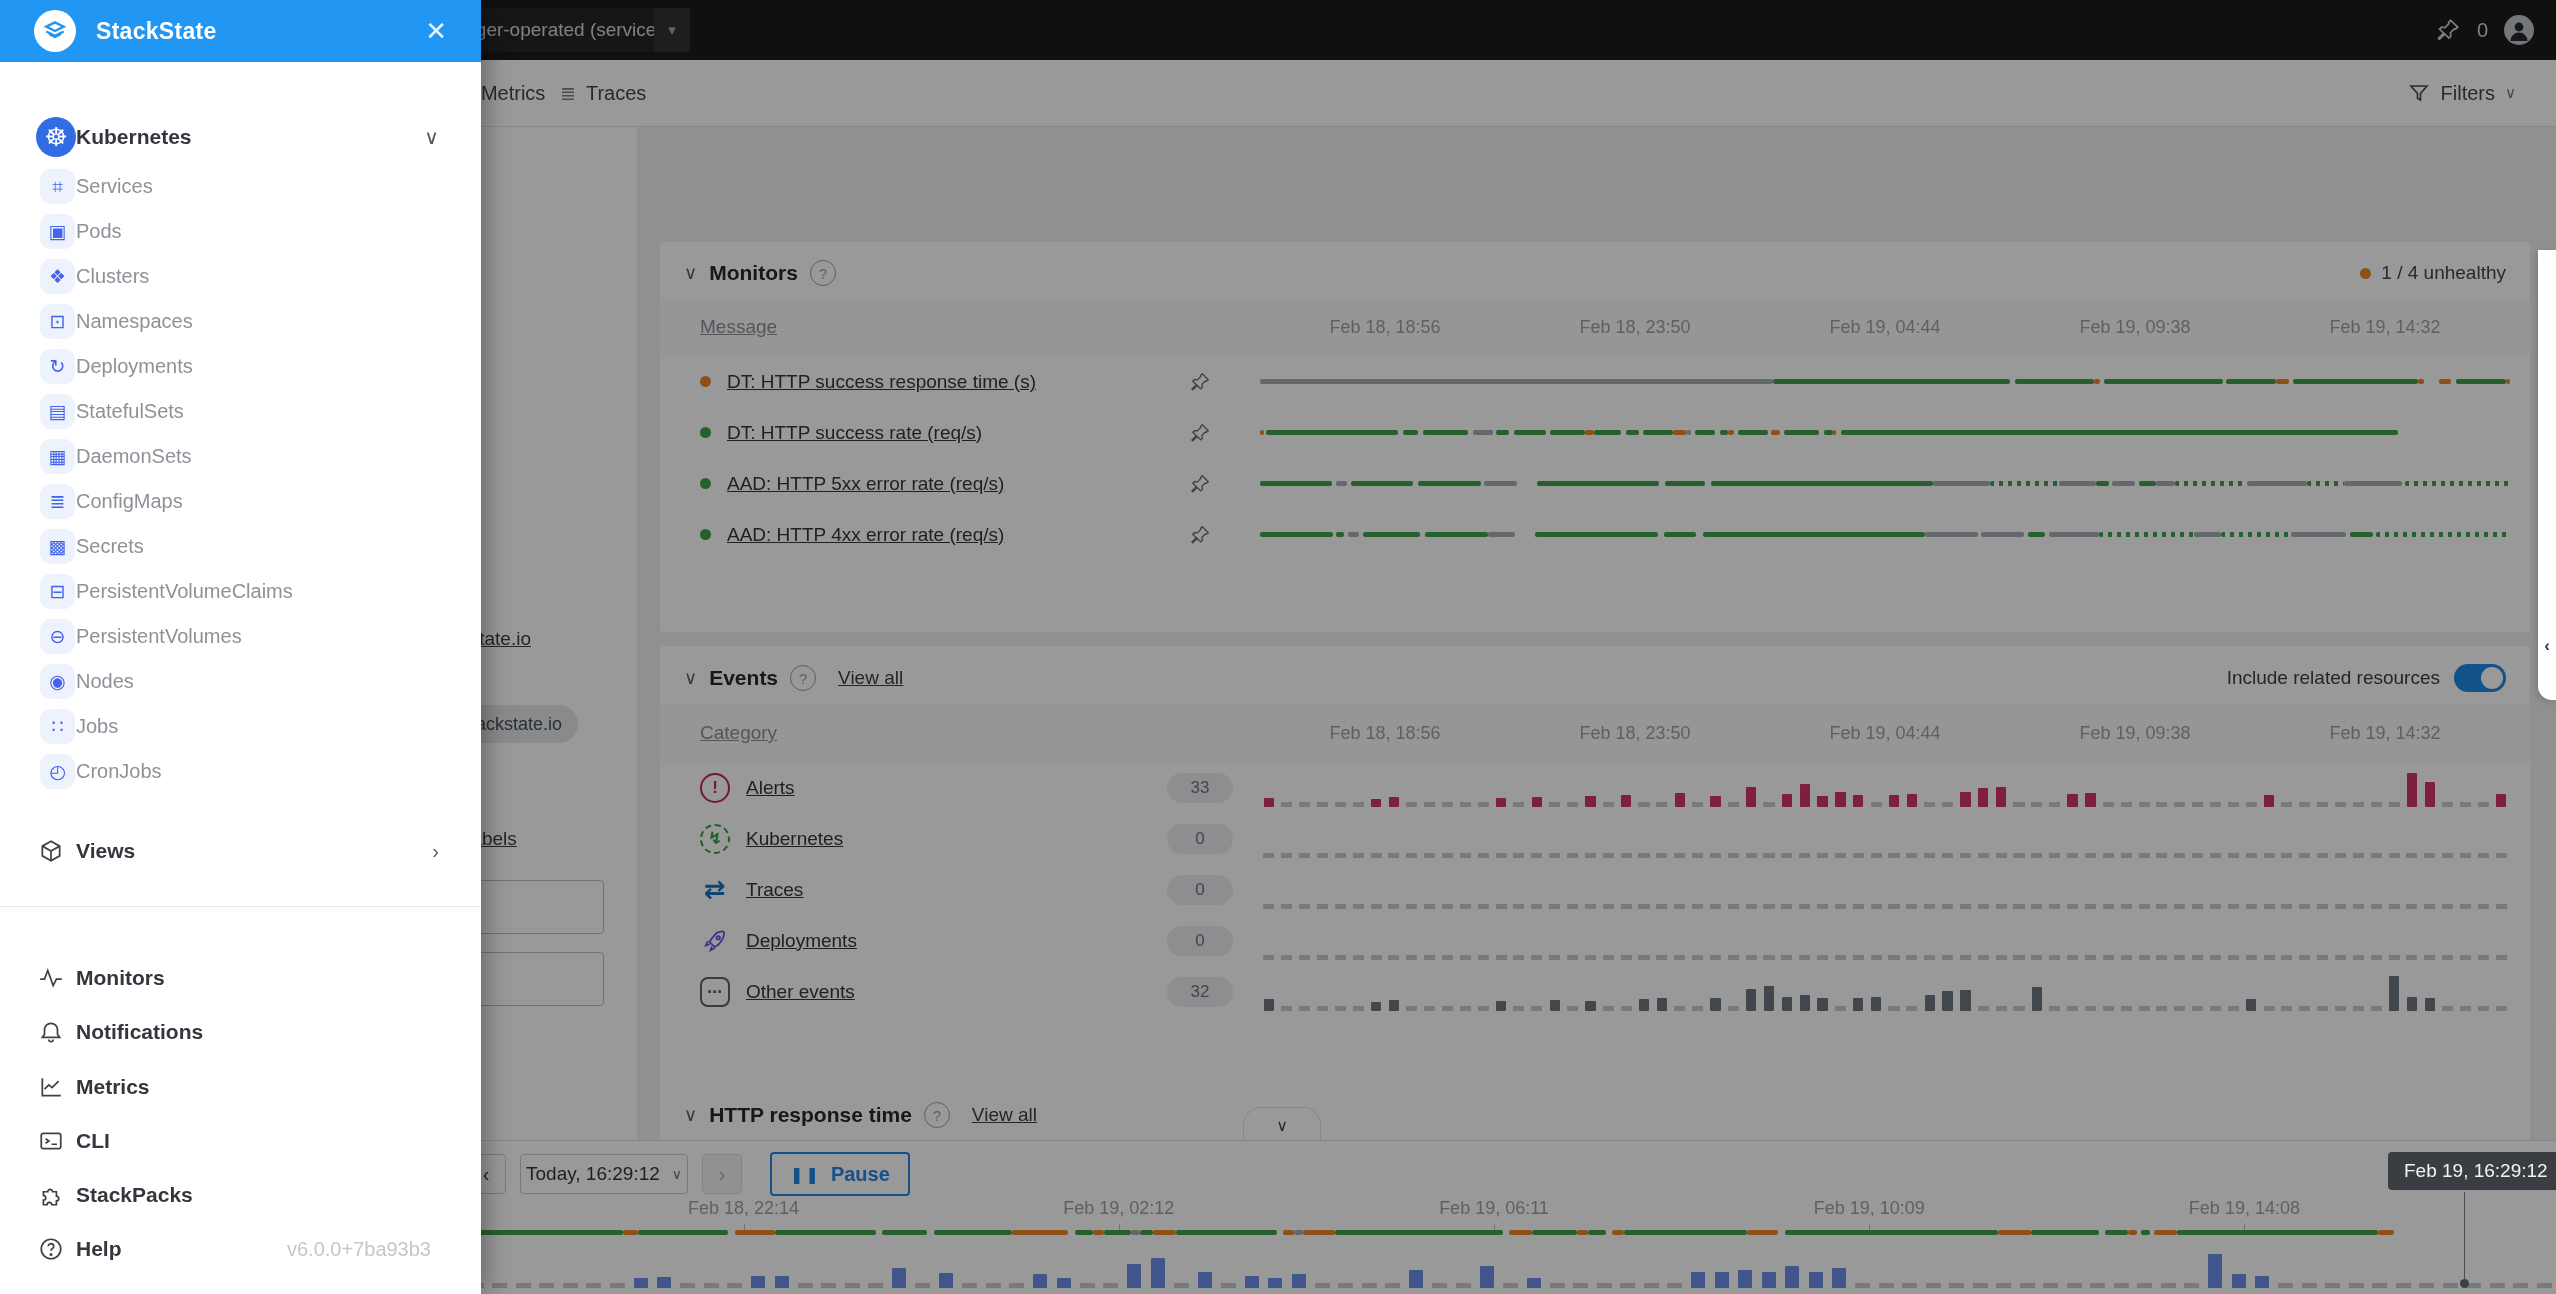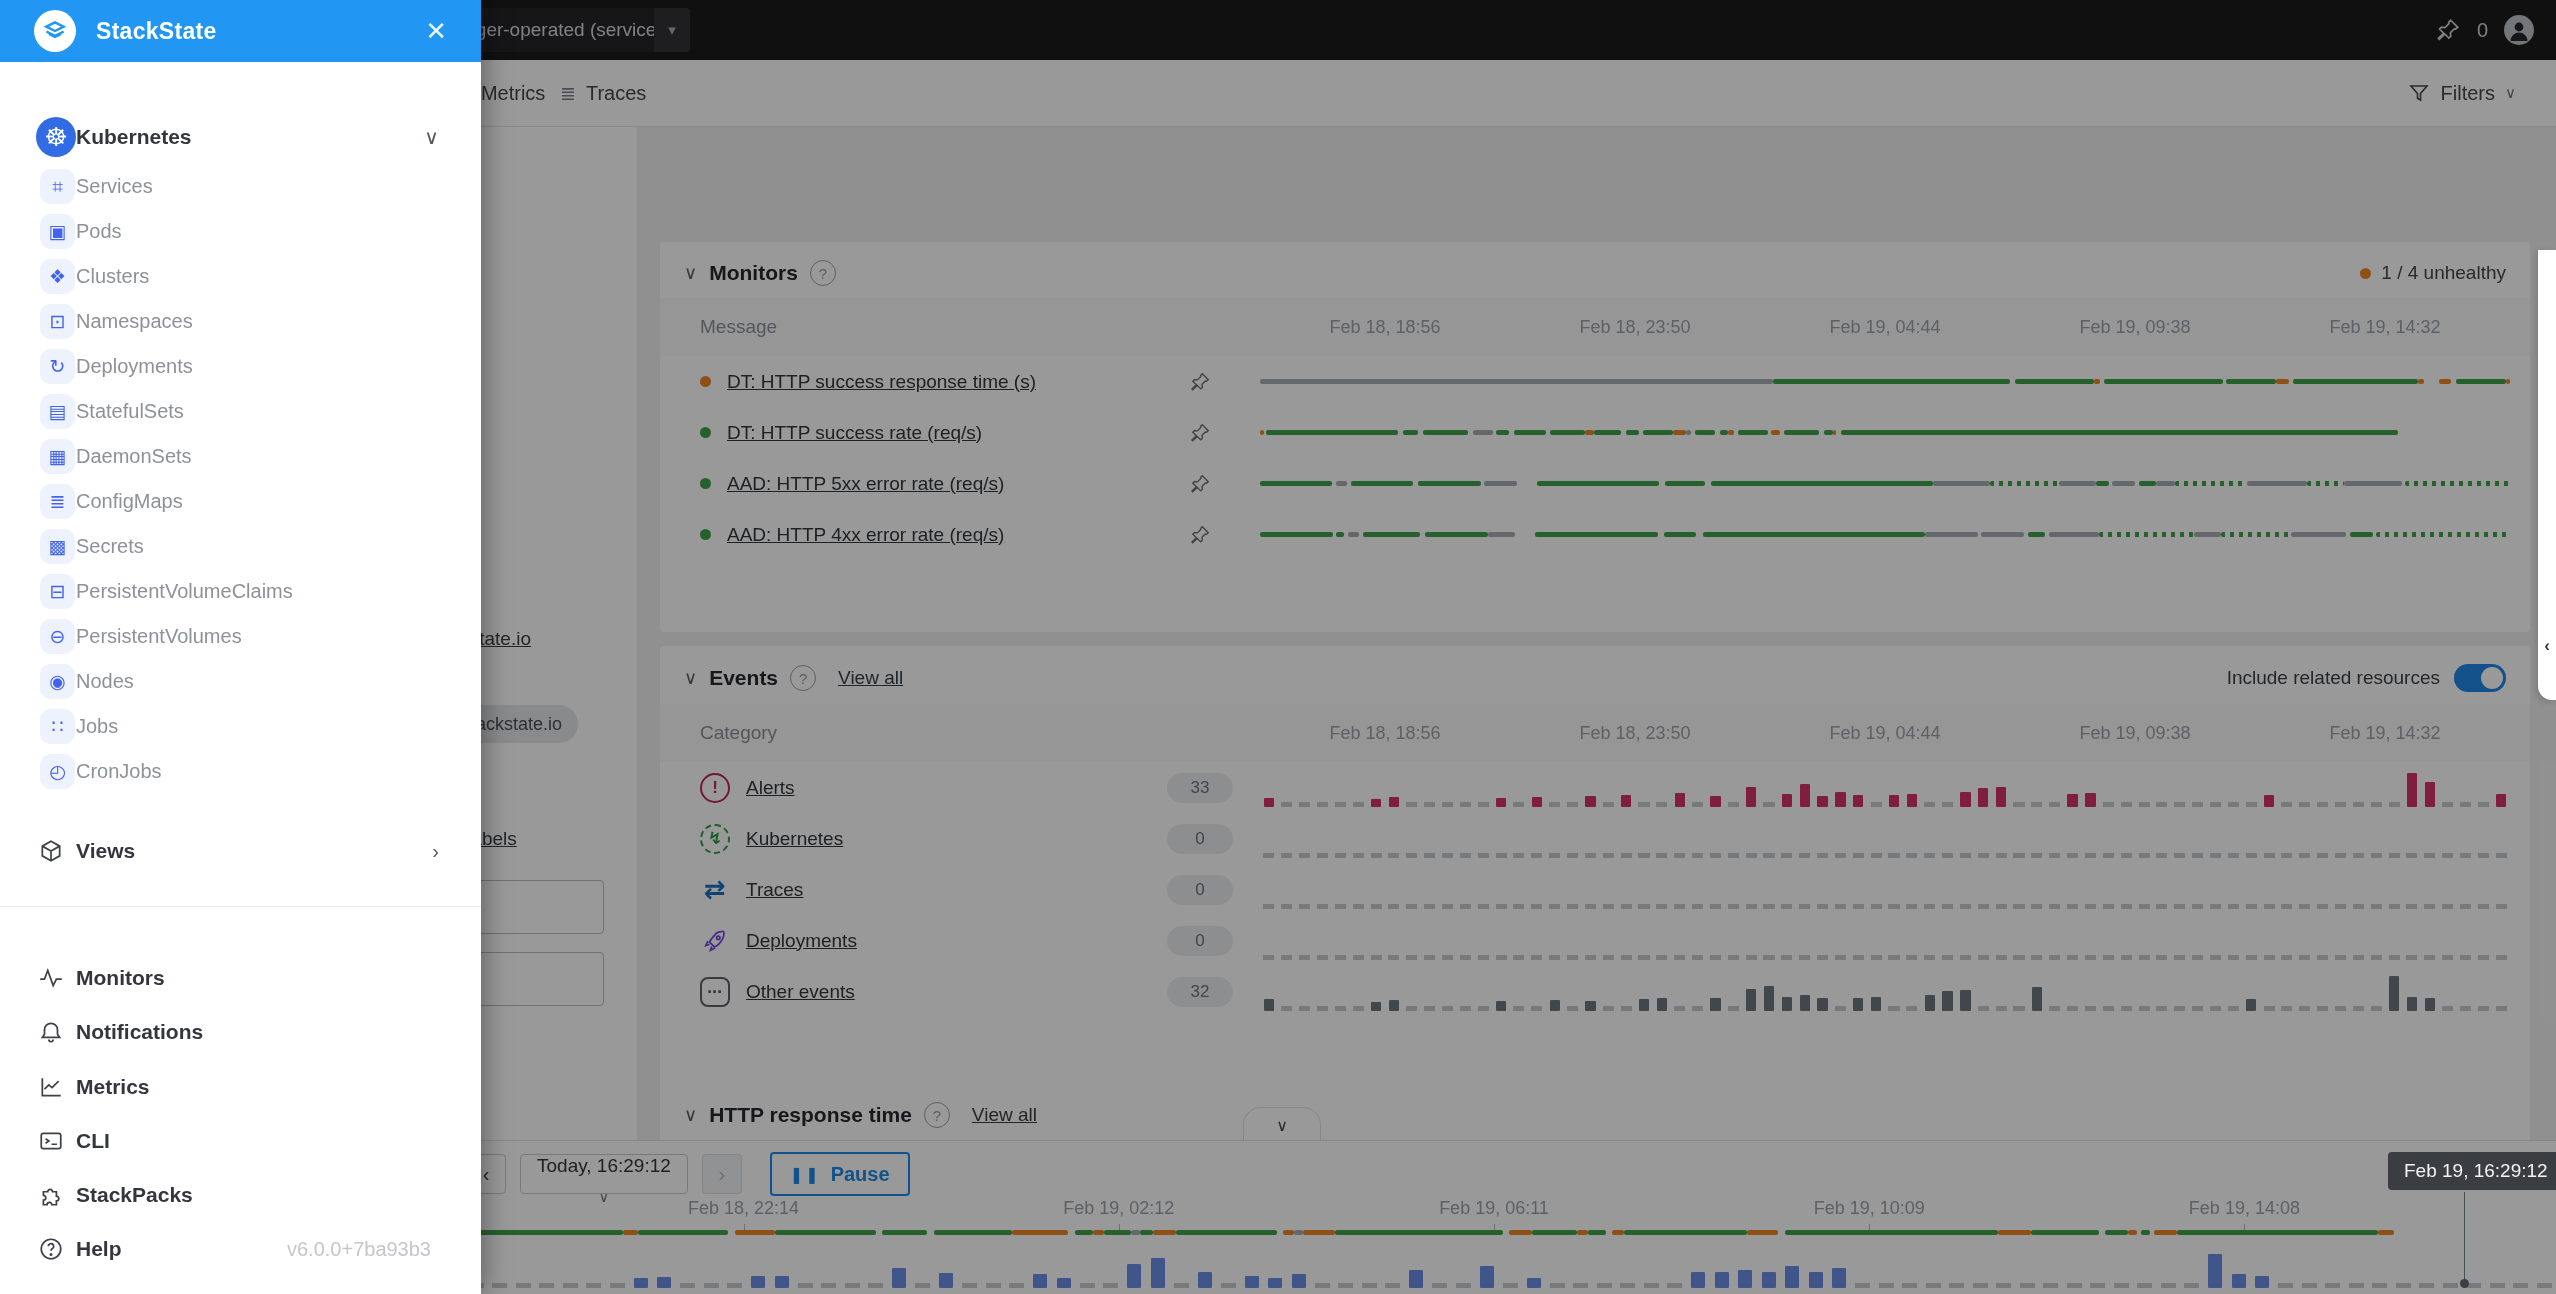--- a/index.html
+++ b/index.html
@@ -30,21 +30,21 @@
   .chev{color:#5A5F66;font-size:18px;}
   .ptitle{font-size:21px;font-weight:bold;color:#26292e;}
   .help-icon{width:24px;height:24px;border-radius:50%;border:1.5px solid #9AA0A7;color:#9AA0A7;font-size:15px;
              display:flex;align-items:center;justify-content:center;}
   .viewall{font-size:19px;color:#3a3f45;text-decoration:underline;margin-left:10px;}
   .summary{margin-left:auto;display:flex;align-items:center;gap:10px;font-size:19px;color:#43474D;}
   .dot{width:11px;height:11px;border-radius:50%;display:inline-block;}
   .dot.deviating{background:#EE8625;}
   .dot.healthy{background:#3FA14C;}
   .thead{display:flex;background:#FAFAFB;height:58px;align-items:center;font-size:19px;color:#8A9097;}
-  .thead .c-label{flex:0 0 440px;padding-left:40px;}
+  .thead .c-label{flex:0 0 440px;padding-left:40px;text-decoration:underline;}
   .thead .c-mid{flex:0 0 120px;}
   .thead .c-dates{flex:1;display:flex;padding-right:20px;}
   .dcell{flex:1;text-align:center;font-size:18px;color:#9BA1A8;}
   .mrow{display:flex;align-items:center;height:51px;}
   .mrow .c-label{flex:0 0 440px;display:flex;align-items:center;gap:16px;padding-left:40px;}
   .mrow .c-mid{flex:0 0 120px;display:flex;align-items:center;justify-content:center;}
   .mrow .c-tl{flex:1;padding-right:20px;}
   .mlink{font-size:19px;color:#33373C;text-decoration:underline;white-space:nowrap;}
   .segbar{display:flex;height:6px;width:100%;align-items:center;}
   .seg{display:inline-block;height:5px;border-radius:2px;}
@@ -62,21 +62,21 @@
   .section-cut .panel-title-row{padding-top:14px;}
   
   .timebar{position:absolute;left:0;top:1140px;width:2556px;height:154px;background:#fff;border-top:1px solid #DFE2E6;z-index:1;}
   .notch{position:absolute;left:1243px;top:1107px;width:76px;height:34px;background:#fff;border:1px solid #DFE2E6;border-bottom:none;
          border-radius:18px 18px 0 0;display:flex;align-items:center;justify-content:center;color:#43474D;font-size:16px;z-index:1;}
   .tl-toolbar{position:absolute;left:466px;top:1152px;display:flex;align-items:center;gap:14px;z-index:1;}
   .sq-btn{width:38px;height:38px;border:1px solid #C6CAD0;border-radius:4px;background:#fff;color:#33373C;
           display:flex;align-items:center;justify-content:center;font-size:20px;}
   .sq-btn.disabled{background:#F1F3F5;color:#ADB3BA;border-color:#DADDE1;}
   .date-dd{height:38px;border:1px solid #C6CAD0;border-radius:4px;background:#fff;display:flex;align-items:center;gap:12px;
-           padding:0 16px;font-size:19px;color:#33373C;flex-direction:column;}
+           padding:0 5px;font-size:19px;color:#33373C;}
   .pause-btn{height:40px;border:2px solid #1E88E5;border-radius:4px;color:#1E88E5;display:flex;align-items:center;gap:10px;
              padding:0 18px;font-size:20px;font-weight:bold;background:#fff;margin-left:14px;}
   .tl-dates{position:absolute;left:556px;top:1198px;width:1876px;display:flex;z-index:1;}
   .tl-dates .dcell{position:relative;padding-bottom:14px;}
   .tl-dates .tick{position:absolute;left:50%;bottom:0;width:1px;height:9px;background:#B9BDC3;}
   .healthstrip{position:absolute;left:300px;top:1228px;width:2240px;height:8px;display:flex;align-items:center;z-index:1;}
   .histo{position:absolute;left:300px;top:1240px;width:2256px;height:48px;z-index:1;}
   .marker{position:absolute;left:2464px;top:1192px;width:1px;height:92px;background:#4a4f55;z-index:60;}
   .marker .mdot{position:absolute;left:-4px;bottom:-4px;width:9px;height:9px;border-radius:50%;background:#3a3f45;}
   .tooltip{position:absolute;left:2388px;top:1152px;height:38px;background:#3A3D42;color:#F2F3F4;border-radius:4px;

